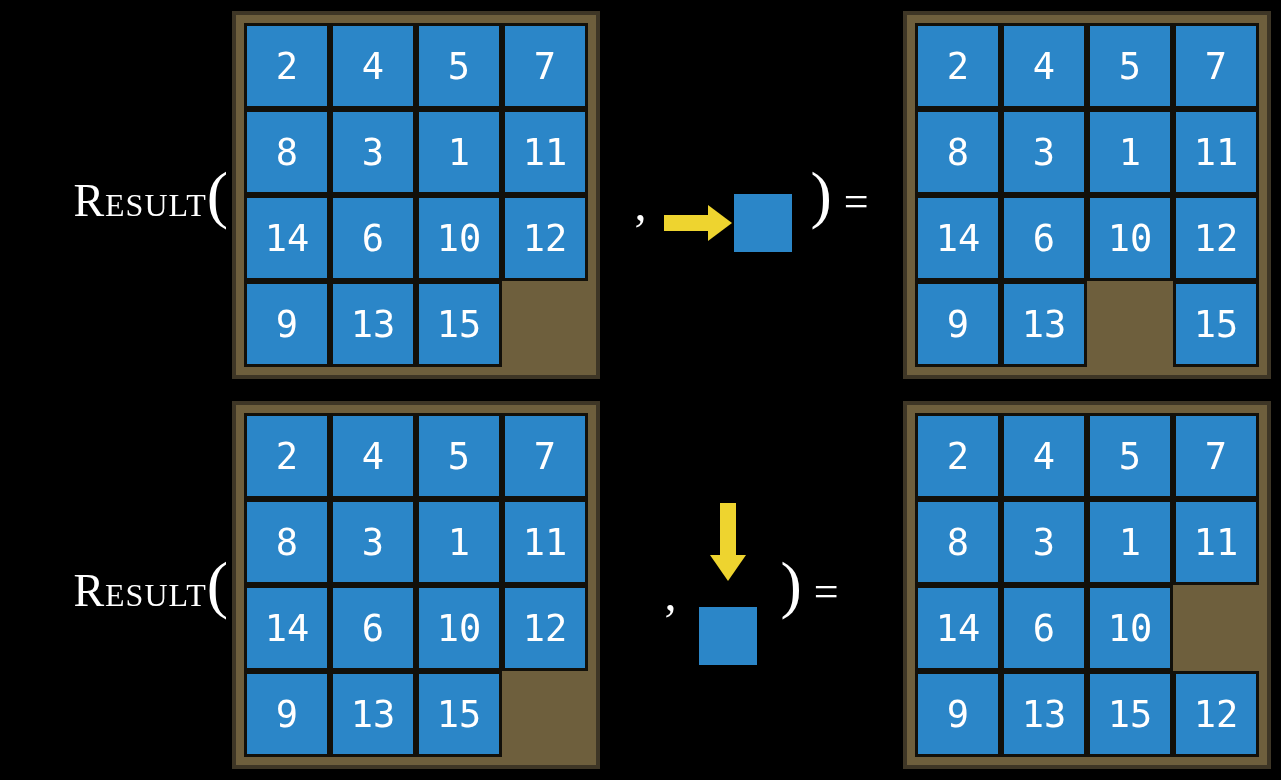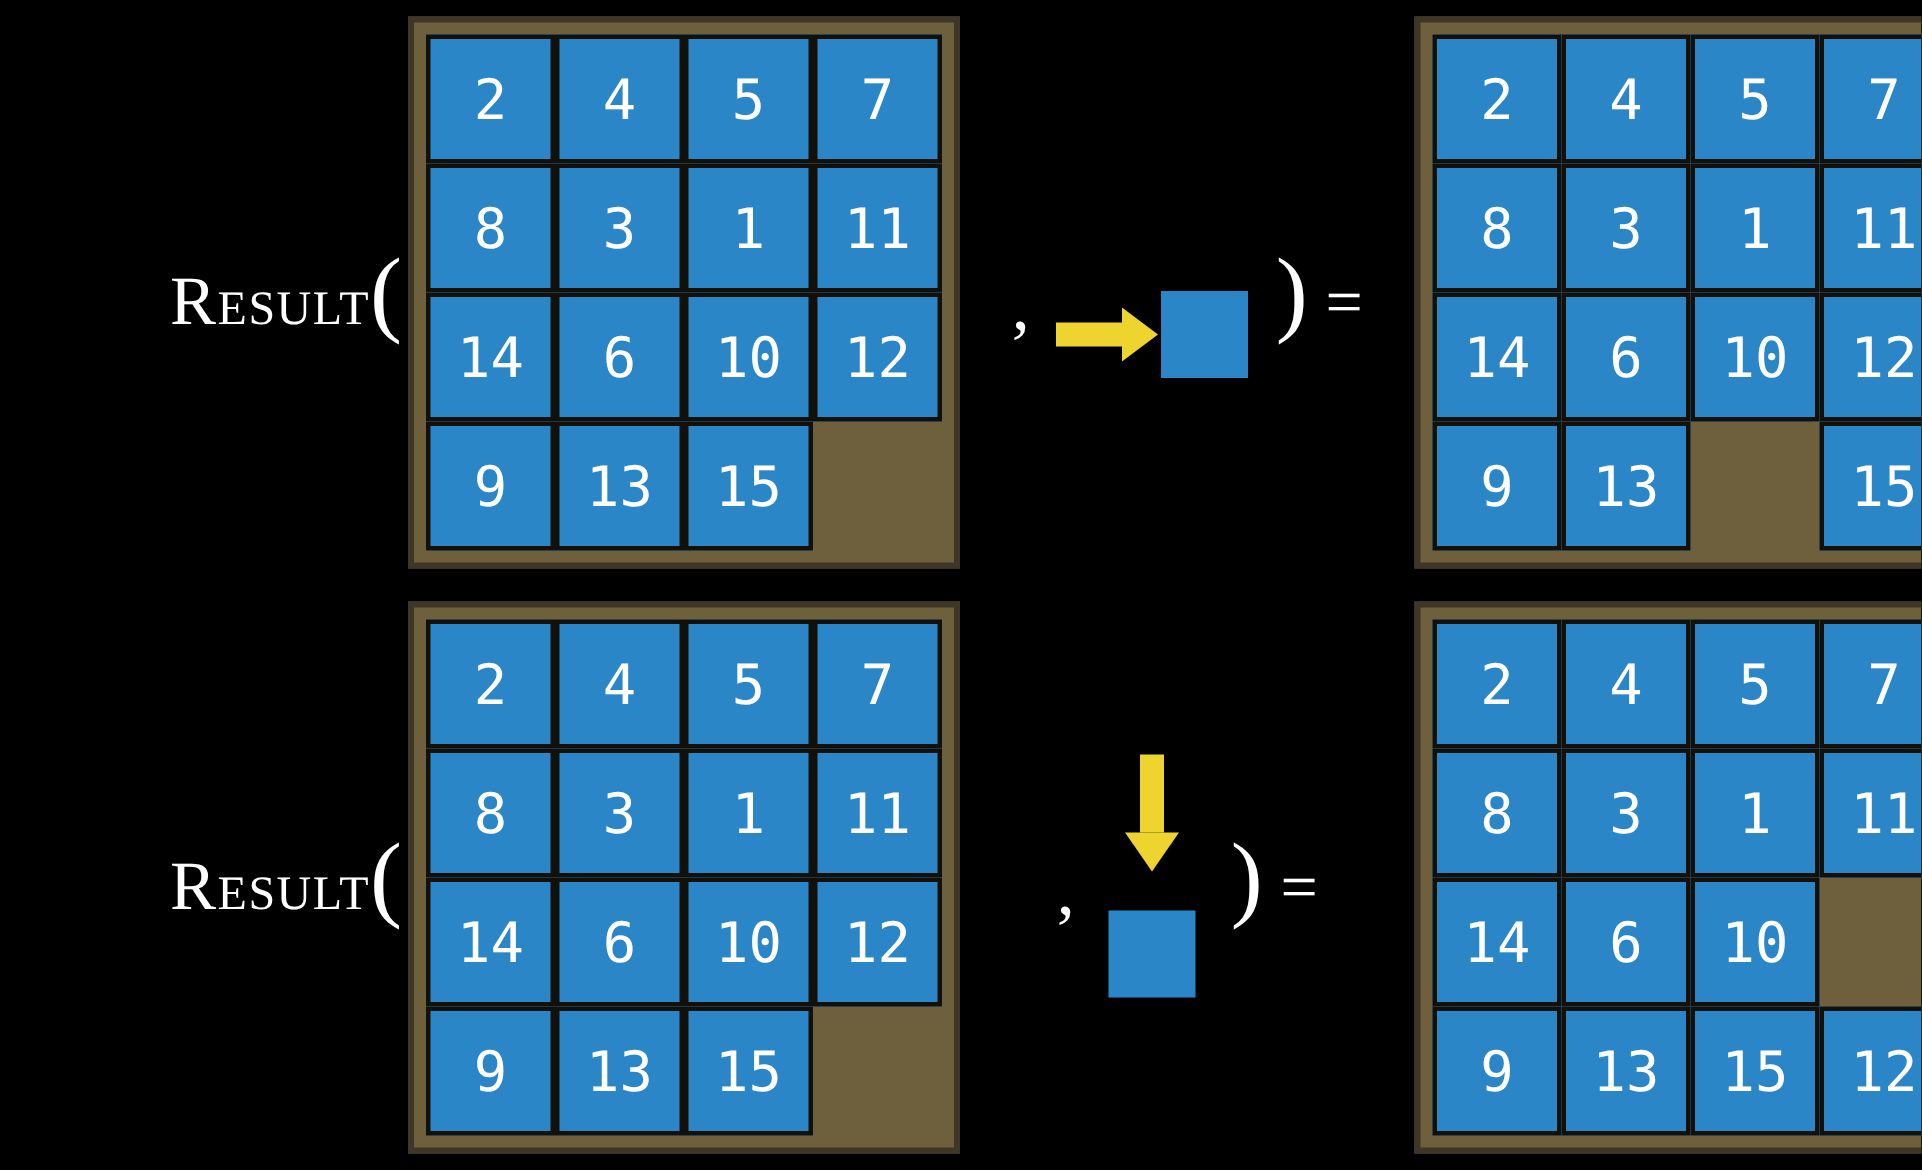--- a/index.html
+++ b/index.html
@@ -24,21 +24,21 @@
     overflow: hidden;
   }
 
   .equation-row {
     display: flex;
     align-items: center;
     height: 390px;
   }
 
   .label {
-    width: 272px;
+    width: 232px;
     flex: none;
     text-align: right;
     padding-right: 4px;
     color: var(--text);
     white-space: nowrap;
   }
   .fn {
     font-variant: small-caps;
     font-size: 46px;
     letter-spacing: 1px;

